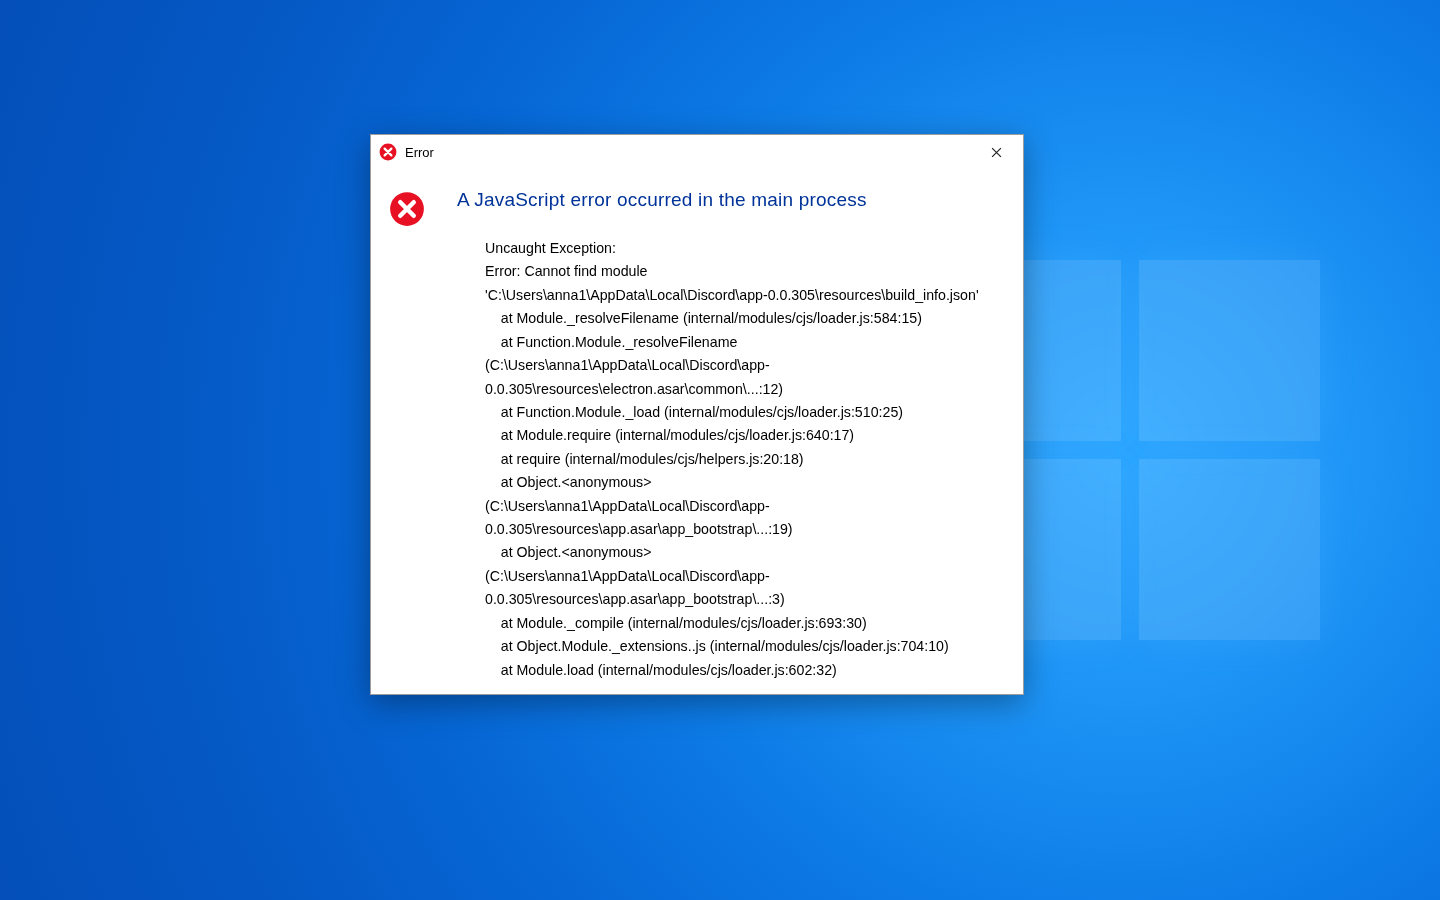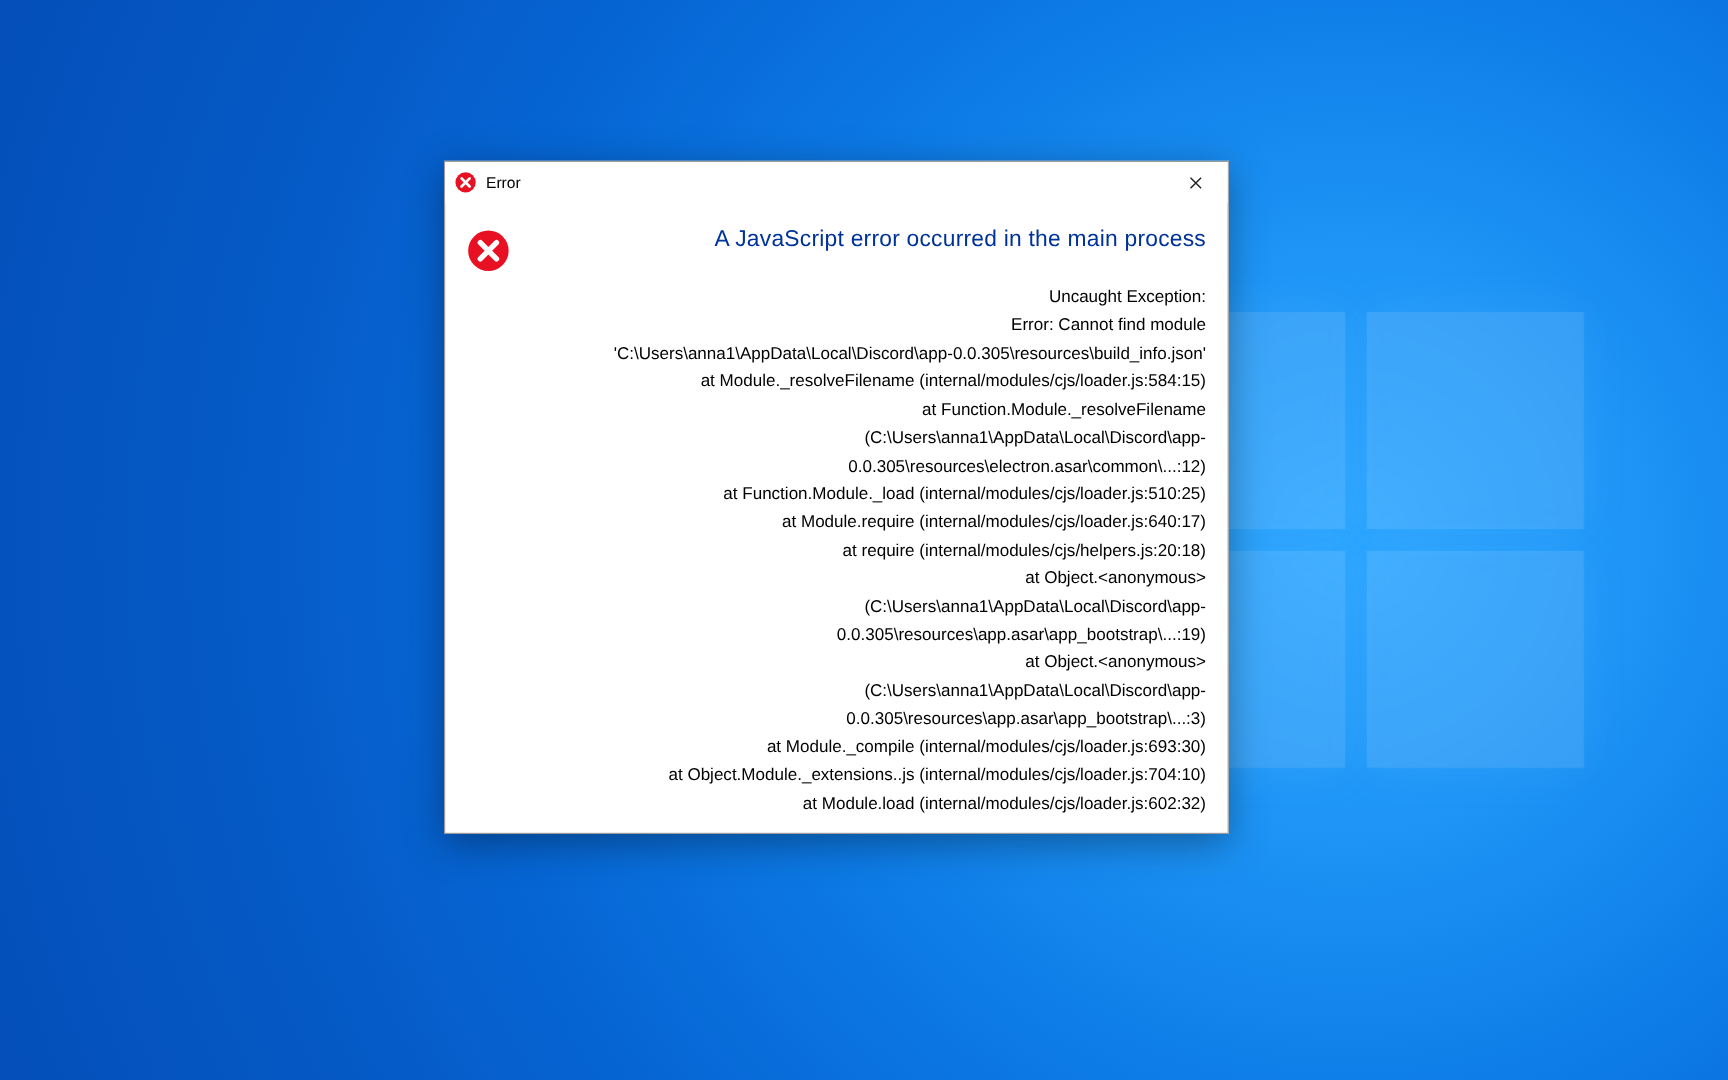--- a/index.html
+++ b/index.html
@@ -62,41 +62,41 @@
     .titlebar .tb-close {
       width: 42px; height: 28px;
       display: flex; align-items: center; justify-content: center;
       color: #222;
       font-size: 14px;
     }
     .dialog-body {
       padding: 20px 18px 12px 18px;
       display: flex;
       gap: 32px;
-      text-align: right;
     }
     .body-icon {
       width: 36px; height: 36px;
       flex-shrink: 0;
       margin-top: 2px;
     }
     .body-content { flex: 1; }
     .heading {
       color: #003399;
       font-size: 19px;
       font-weight: 400;
       margin-bottom: 26px;
       letter-spacing: 0.2px;
     }
     .message {
       font-size: 14.2px;
       color: #000;
       line-height: 1.65;
       white-space: pre-wrap;
       word-wrap: break-word;
+      margin-left: 28px;
     }
     .dialog-footer {
       background: #f0f0f0;
       border-top: 1px solid #dfdfdf;
       padding: 12px 16px;
       display: flex;
       justify-content: flex-end;
     }
     .ok-btn {
       min-width: 78px;

